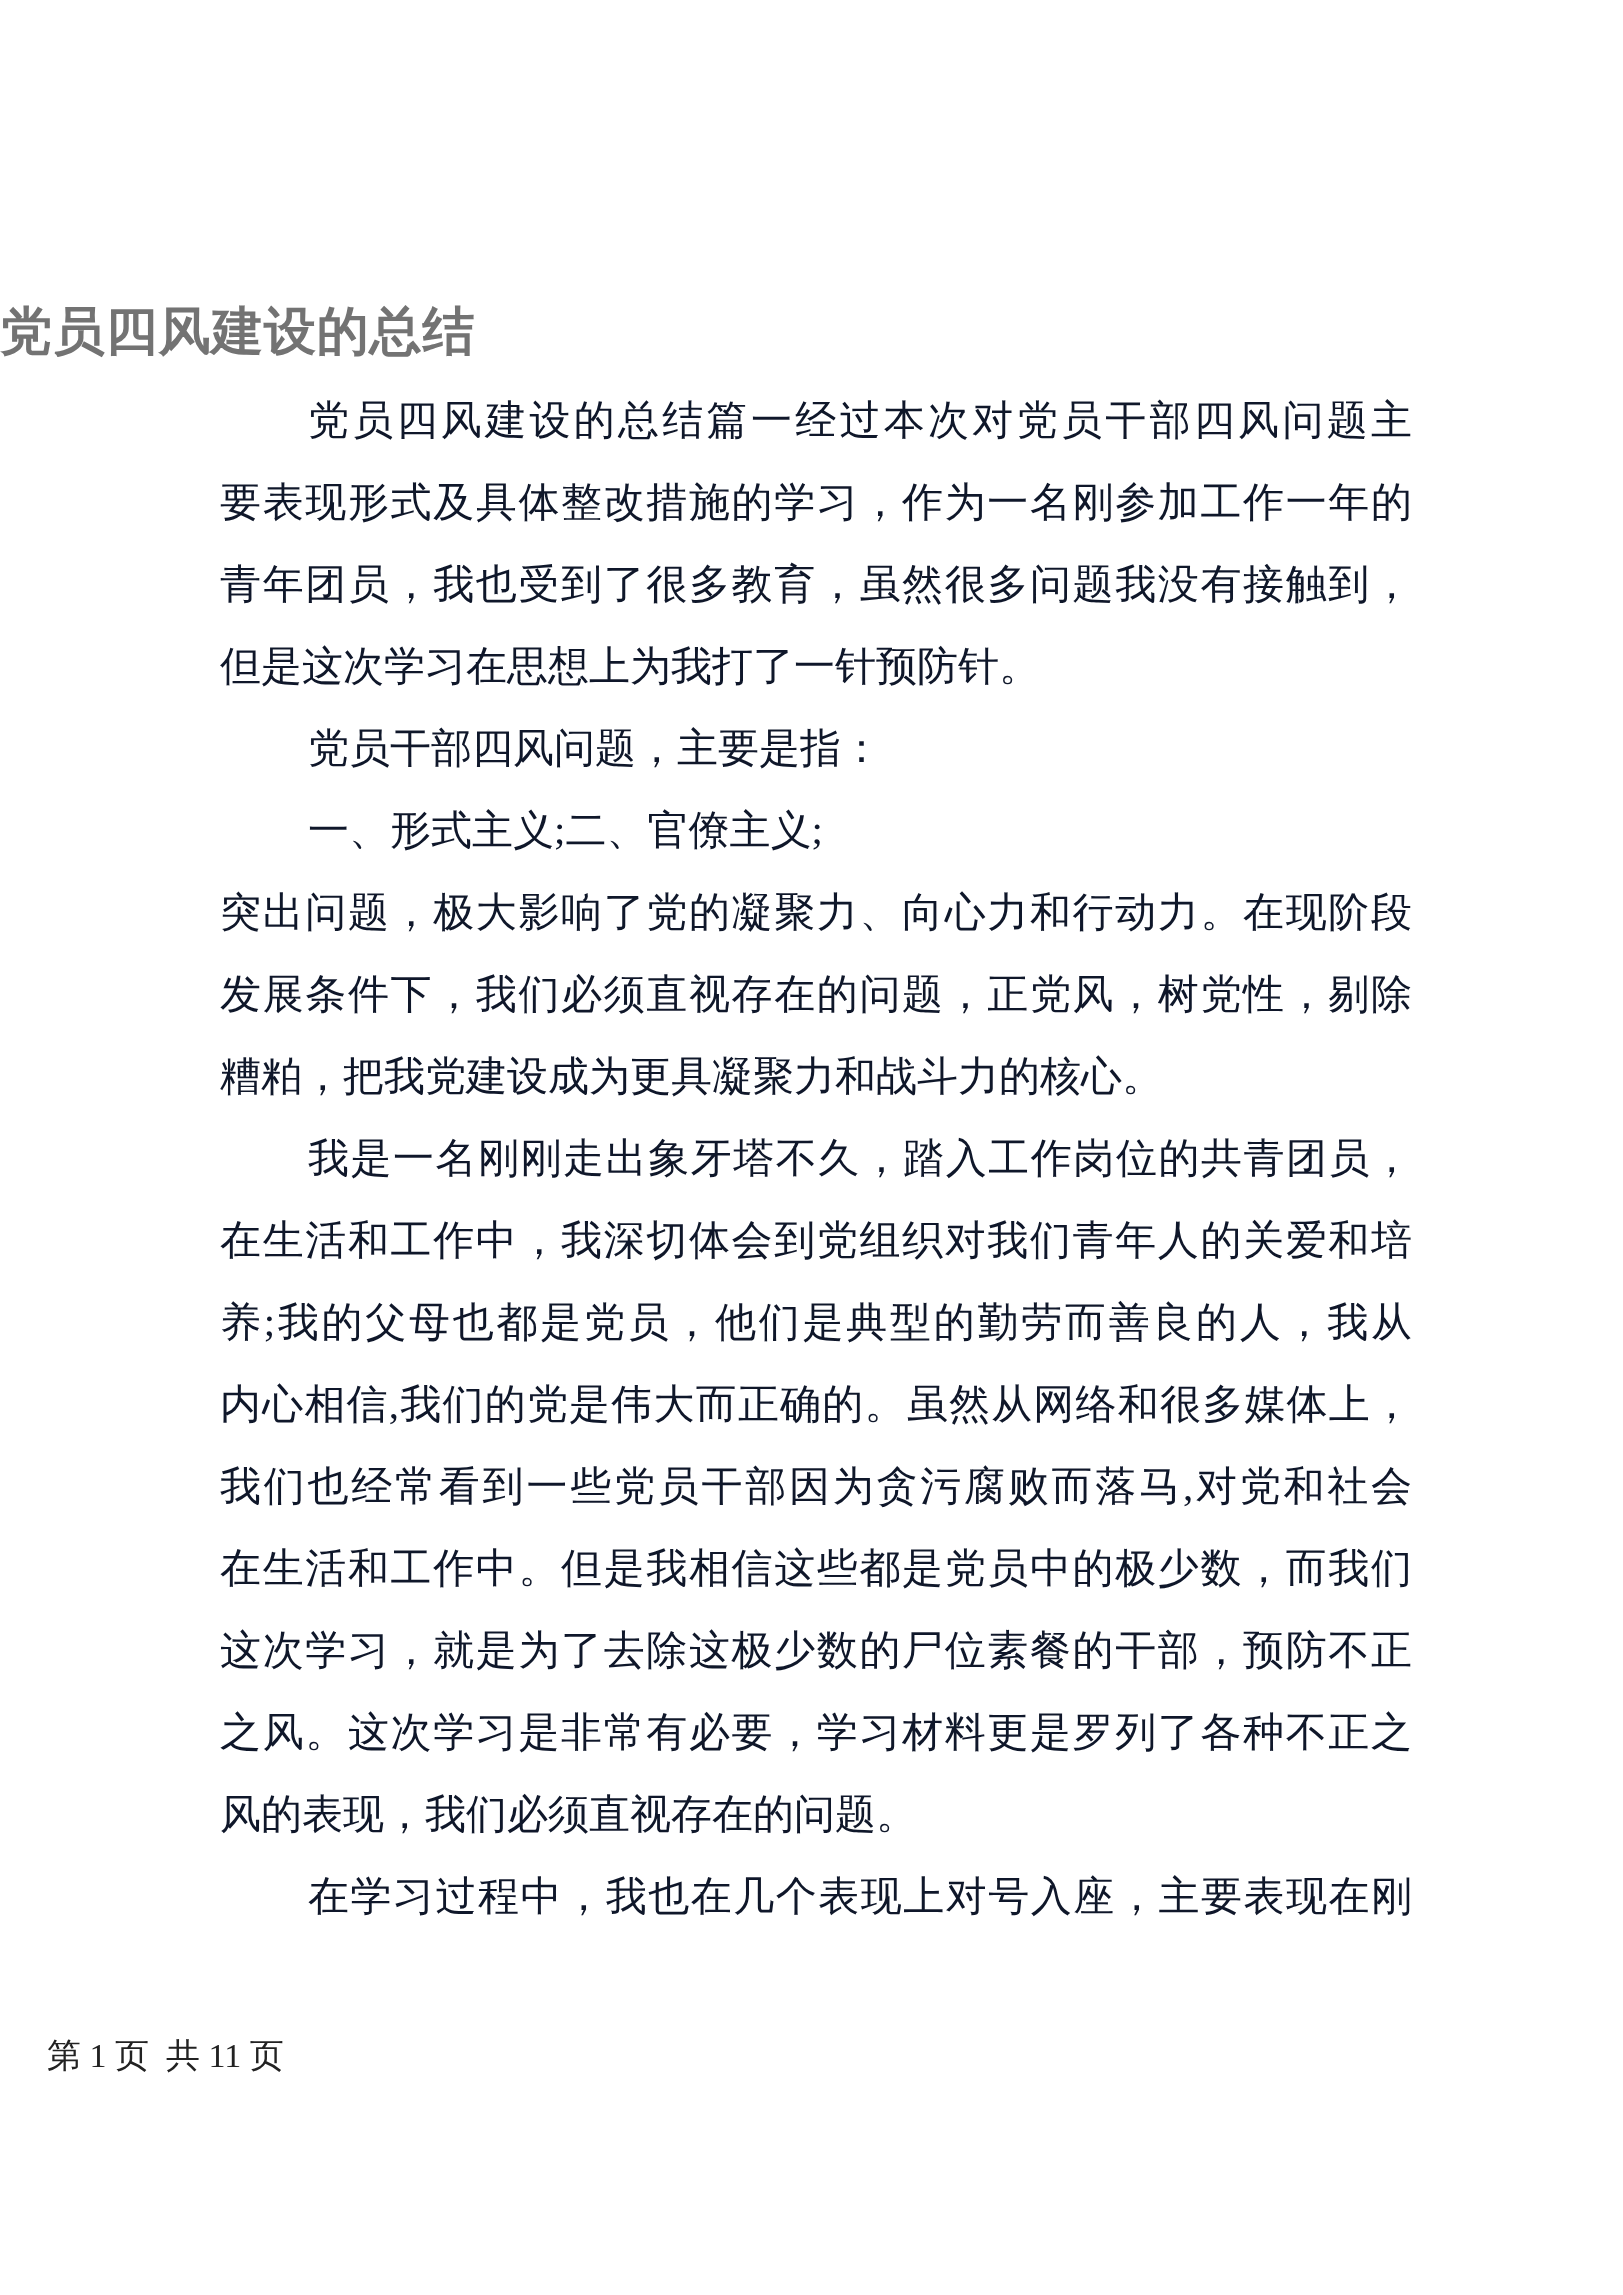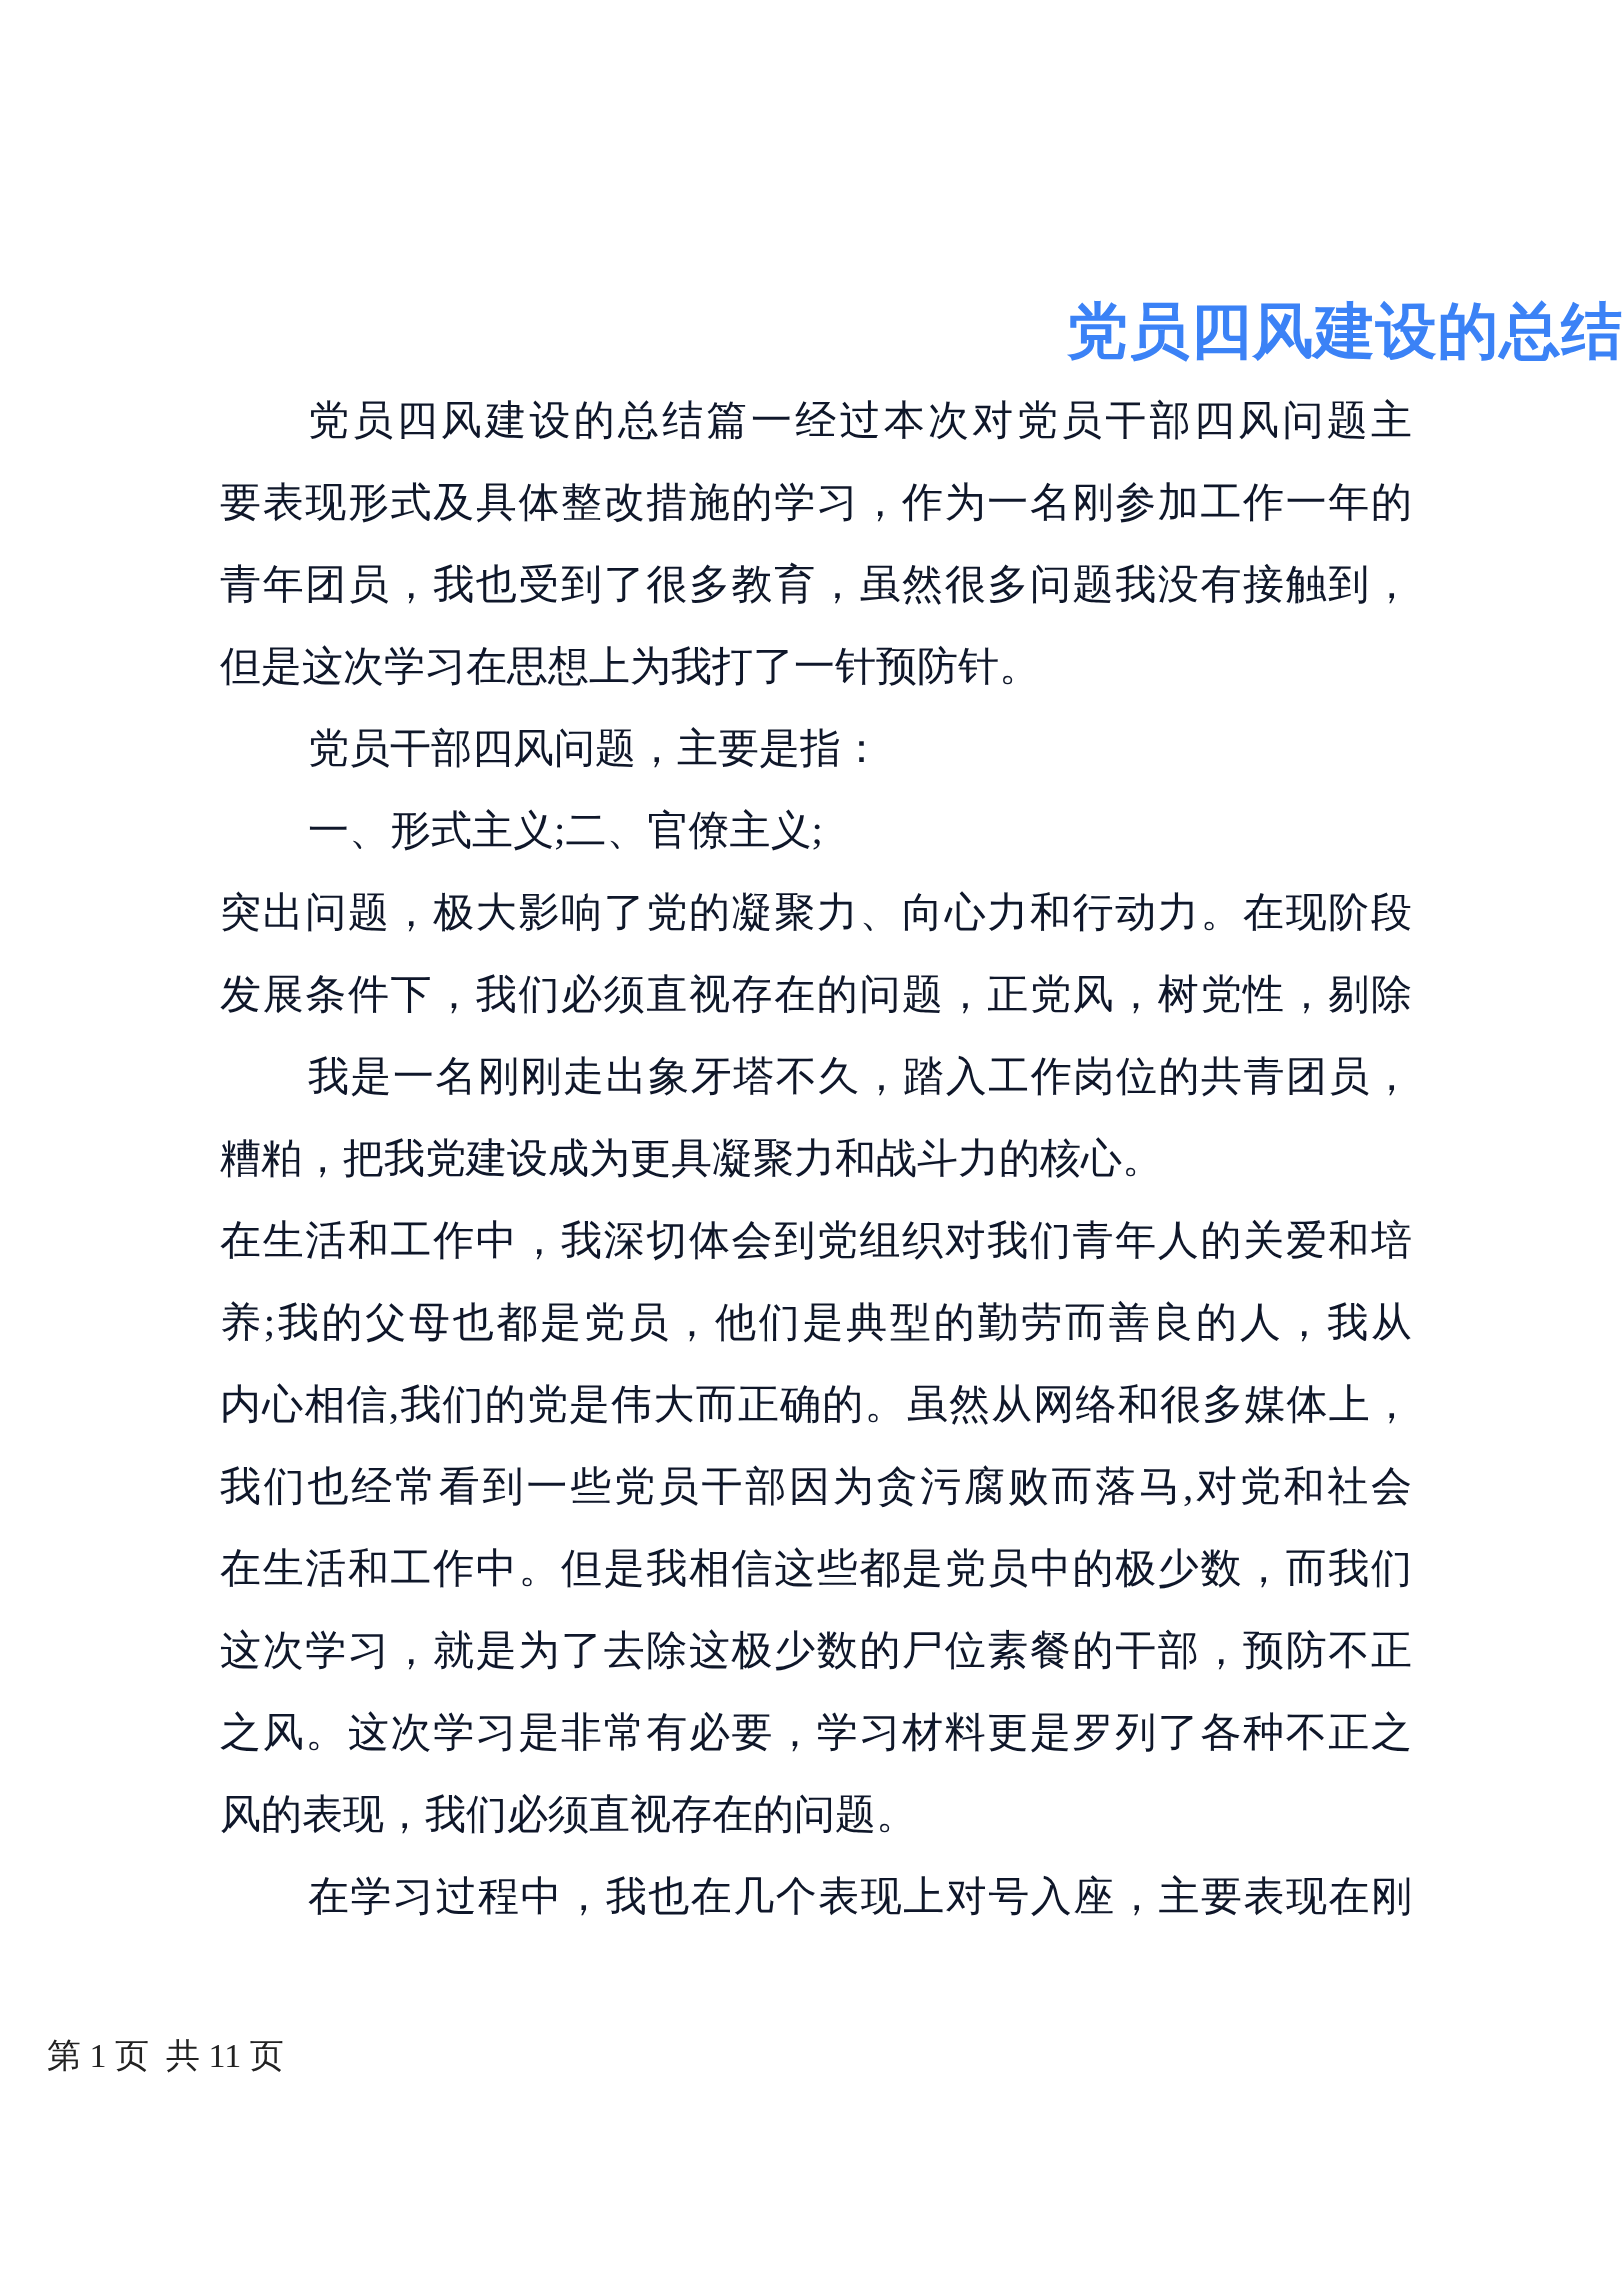--- a/index.html
+++ b/index.html
@@ -12,26 +12,26 @@
   .page {
     position: relative;
     width: 1623px;
     height: 2295px;
     background: #ffffff;
     overflow: hidden;
     color: #1b1b1b;
   }
   .doc-title {
     margin: 298px 0 0 0;
-    font-size: 61px;
+    font-size: 52px;
     line-height: 68px;
     font-weight: 700;
-    text-align: right;
+    text-align: left;
     letter-spacing: 0.8px;
-    color: #3b82f6;
+    color: #737373;
   }
   .doc-body {
     margin-top: 12.7px;
     padding-left: 220px;
     padding-right: 211px;
   }
   .line {
     font-size: 41px;
     line-height: 82px;
     height: 82px;
@@ -65,22 +65,22 @@
 
   <div class="doc-body">
       <div class="line full indent">党员四风建设的总结篇一经过本次对党员干部四风问题主</div>
       <div class="line full">要表现形式及具体整改措施的学习，作为一名刚参加工作一年的</div>
       <div class="line full">青年团员，我也受到了很多教育，虽然很多问题我没有接触到，</div>
       <div class="line">但是这次学习在思想上为我打了一针预防针。</div>
       <div class="line indent">党员干部四风问题，主要是指：</div>
       <div class="line indent">一、形式主义;二、官僚主义;</div>
       <div class="line full">突出问题，极大影响了党的凝聚力、向心力和行动力。在现阶段</div>
       <div class="line full">发展条件下，我们必须直视存在的问题，正党风，树党性，剔除</div>
+      <div class="line">糟粕，把我党建设成为更具凝聚力和战斗力的核心。</div>
       <div class="line full indent">我是一名刚刚走出象牙塔不久，踏入工作岗位的共青团员，</div>
-      <div class="line">糟粕，把我党建设成为更具凝聚力和战斗力的核心。</div>
       <div class="line full">在生活和工作中，我深切体会到党组织对我们青年人的关爱和培</div>
       <div class="line full">养;我的父母也都是党员，他们是典型的勤劳而善良的人，我从</div>
       <div class="line full">内心相信,我们的党是伟大而正确的。虽然从网络和很多媒体上，</div>
       <div class="line full">我们也经常看到一些党员干部因为贪污腐败而落马,对党和社会</div>
       <div class="line full">在生活和工作中。但是我相信这些都是党员中的极少数，而我们</div>
       <div class="line full">这次学习，就是为了去除这极少数的尸位素餐的干部，预防不正</div>
       <div class="line full">之风。这次学习是非常有必要，学习材料更是罗列了各种不正之</div>
       <div class="line">风的表现，我们必须直视存在的问题。</div>
       <div class="line full indent">在学习过程中，我也在几个表现上对号入座，主要表现在刚</div>
     </div>

